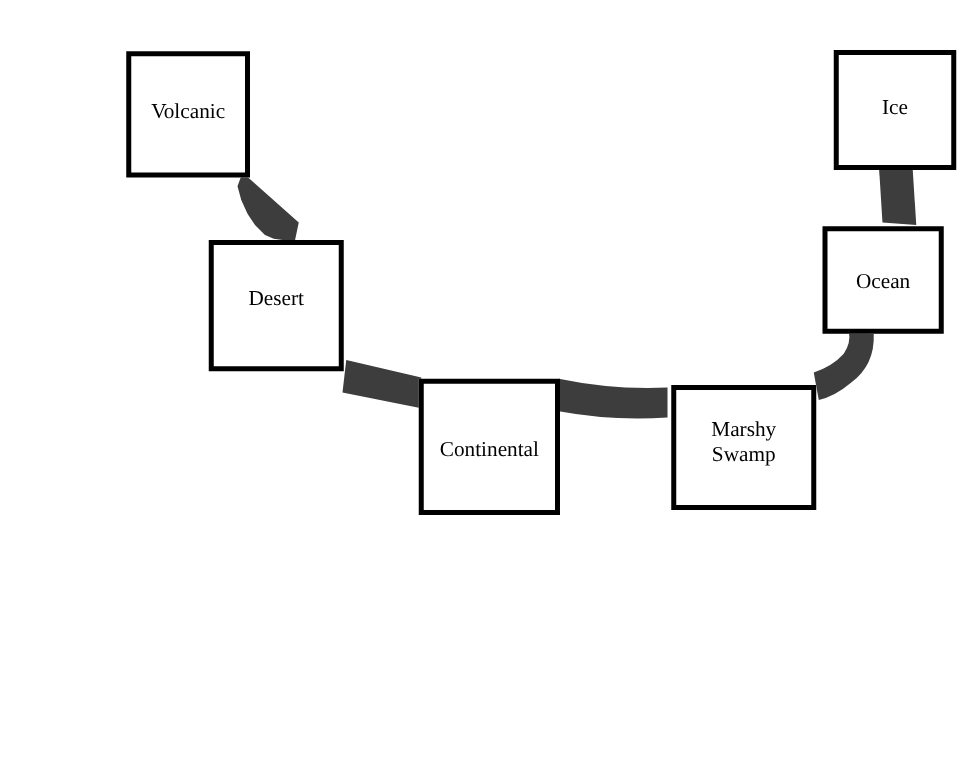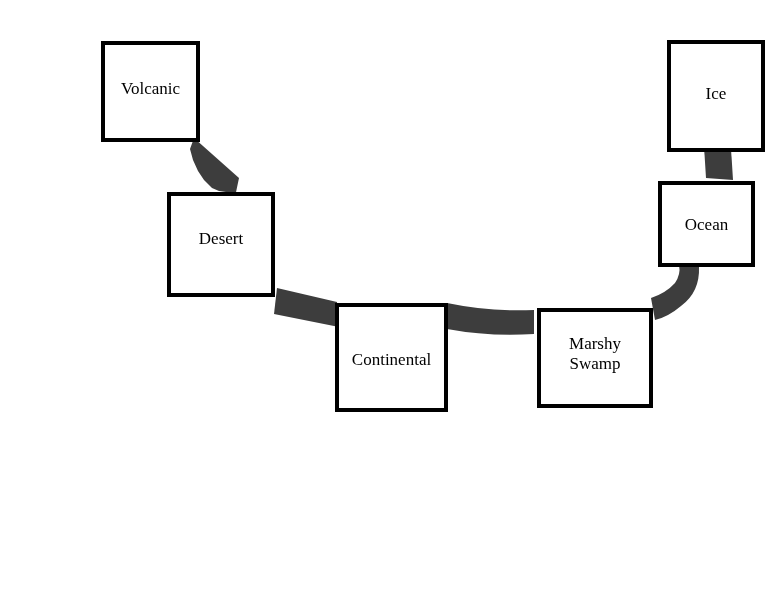--- a/index.html
+++ b/index.html
@@ -42,21 +42,21 @@
     color: #000000;
     text-align: center;
     white-space: pre-line;
     letter-spacing: 0px;
   }
   
   .n-volcanic    { left: 101px; top: 41px;  width: 99px;  height: 101px; }
   .n-desert      { left: 167px; top: 192px; width: 108px; height: 105px; }
   .n-continental { left: 335px; top: 303px; width: 113px; height: 109px; }
   .n-marshy      { left: 537px; top: 308px; width: 116px; height: 100px; justify-content: center; }
-  .n-ice         { left: 667px; top: 40px;  width: 98px;  height: 112px;  }
+  .n-ice         { left: 667px; top: 40px;  width: 98px;  height: 96px;  }
   .n-ocean       { left: 658px; top: 181px; width: 97px;  height: 86px;  }
   
   .n-volcanic .node-label    { transform: translateY(-2px); }
   .n-desert .node-label      { transform: translateY(-5px); }
   .n-continental .node-label { transform: translateY(3px); }
   .n-marshy .node-label      { transform: translateY(-4px); }
   .n-ice .node-label         { transform: translateY(-2px); }
   .n-ocean .node-label       { transform: translateY(1px); }
 </style>
 </head>

